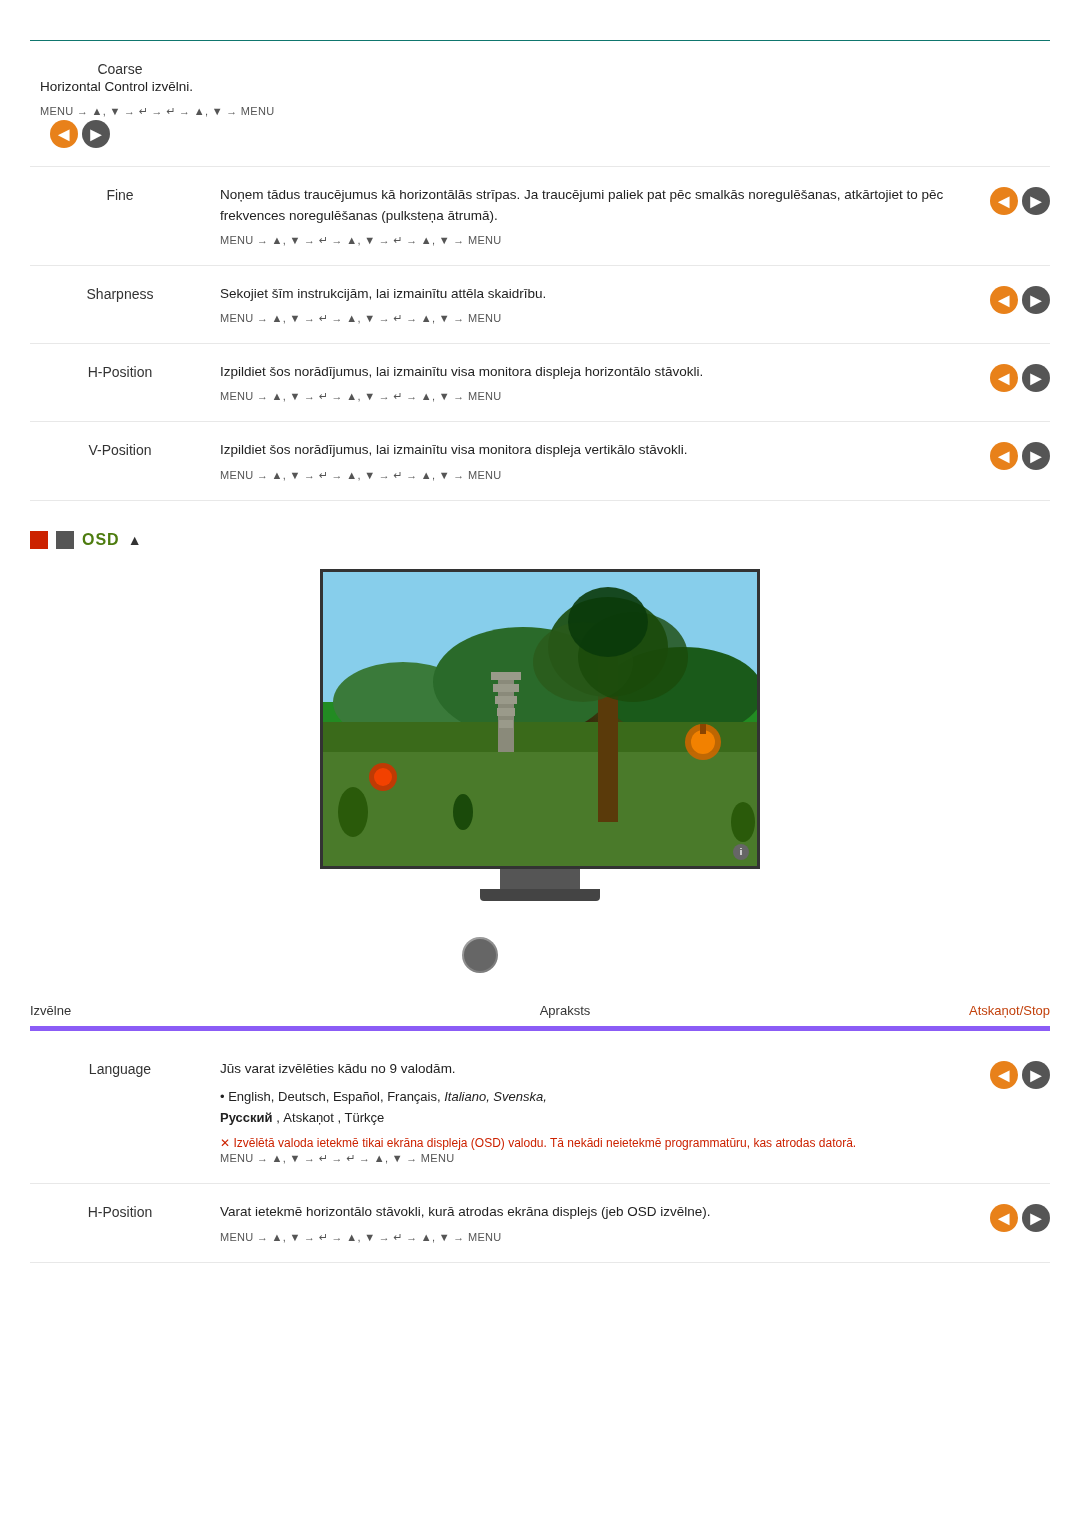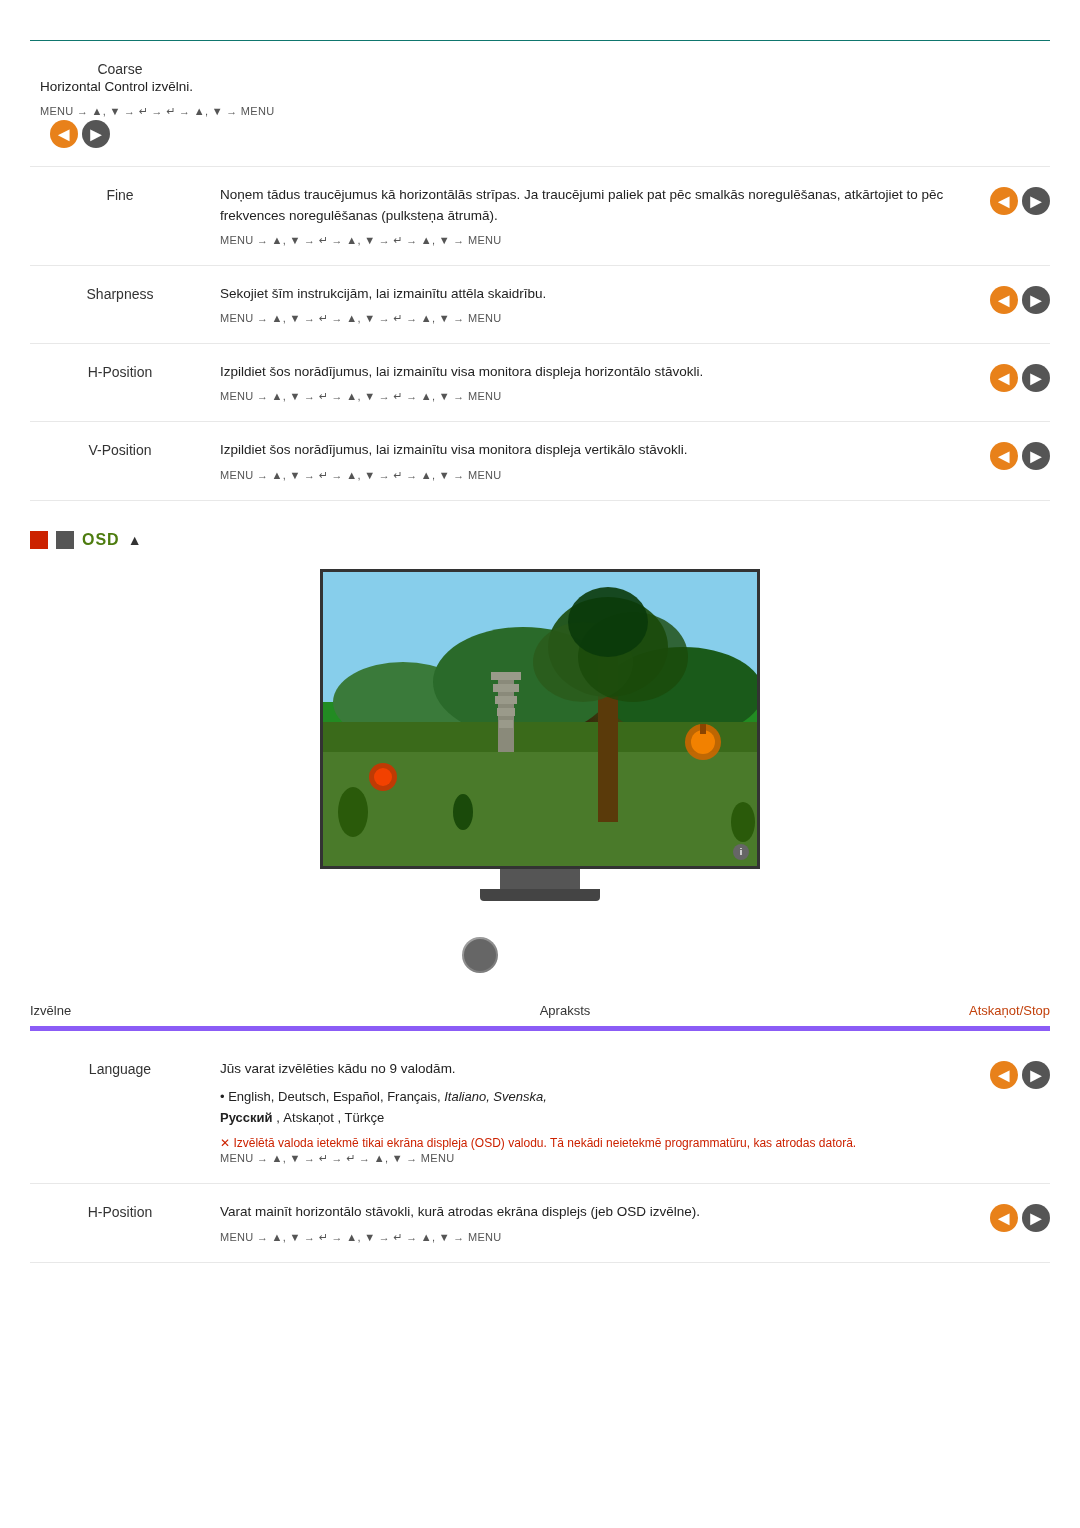--- a/index.html
+++ b/index.html
@@ -372,21 +372,21 @@
     </div>
     <div class="row-actions">
       <button class="nav-btn nav-btn-prev">◀</button>
       <button class="nav-btn nav-btn-next">▶</button>
     </div>
   </div>
 
   <div class="settings-row">
     <div class="row-label">H-Position</div>
     <div class="row-content">
-      <div class="row-description">Varat mainīt horizontālo stāvokli, kurā atrodas ekrāna displejs (jeb OSD izvēlne).</div>
+      <div class="row-description">Varat ietekmē horizontālo stāvokli, kurā atrodas ekrāna displejs (jeb OSD izvēlne).</div>
       <div class="row-menu-path">MENU → ▲, ▼ → ↵ → ▲, ▼ → ↵ → ▲, ▼ → MENU</div>
     </div>
     <div class="row-actions">
       <button class="nav-btn nav-btn-prev">◀</button>
       <button class="nav-btn nav-btn-next">▶</button>
     </div>
   </div>
 
 </div>
 

